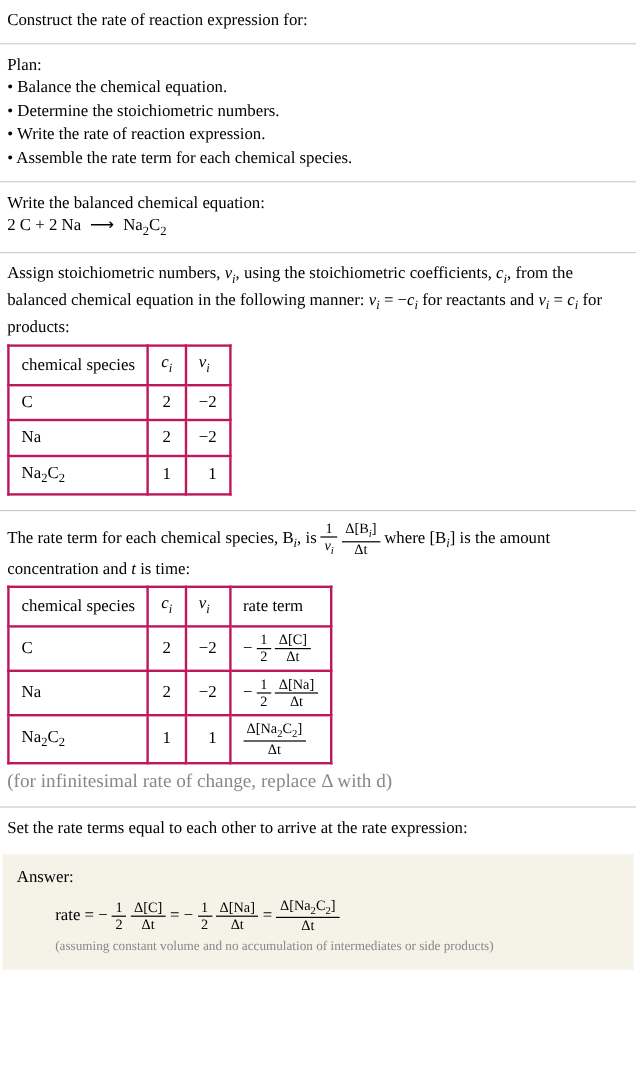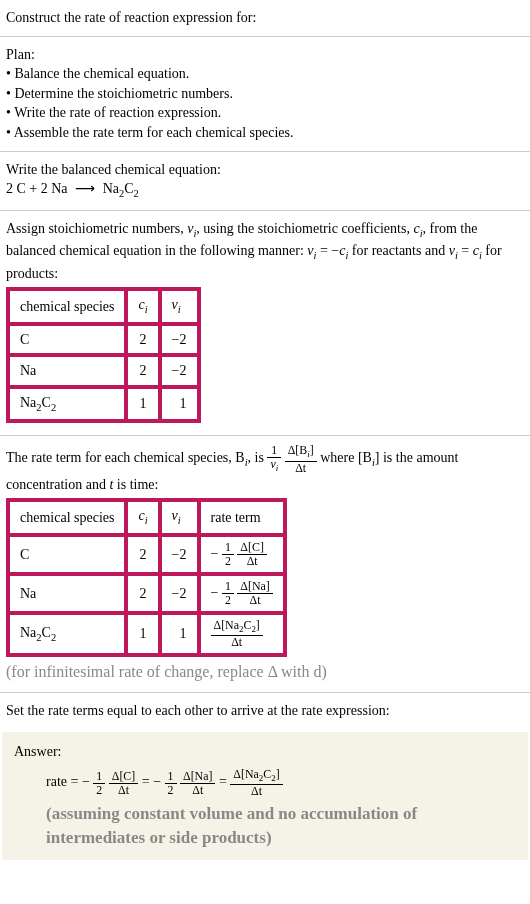--- a/index.html
+++ b/index.html
@@ -40,21 +40,21 @@
     }
     .plan-list li::before {
       content: "• ";
     }
     table.data-table {
       border-collapse: collapse;
       margin-top: 4px;
       margin-bottom: 4px;
     }
     table.data-table td, table.data-table th {
-      border: 4px solid #be185d;
+      border: 2px solid #be185d;
       padding: 4px 10px;
       text-align: left;
       font-weight: normal;
     }
     table.data-table th {
       text-align: left;
     }
     table.data-table td.center {
       text-align: center;
     }
@@ -88,25 +88,24 @@
       padding: 10px 12px;
       margin: 4px 2px;
     }
     .answer-label {
       margin-bottom: 6px;
     }
     .answer-content {
       padding-left: 32px;
     }
     .answer-note {
-      font-size: 17px;
+      font-size: 11px;
       color: #888;
       padding-left: 32px;
       margin-top: 4px;
-      font-weight: bold;
     }
     .italic {
       font-style: italic;
     }
     .rate-term-cell {
       white-space: nowrap;
     }
   </style>
 </head>
 <body>

